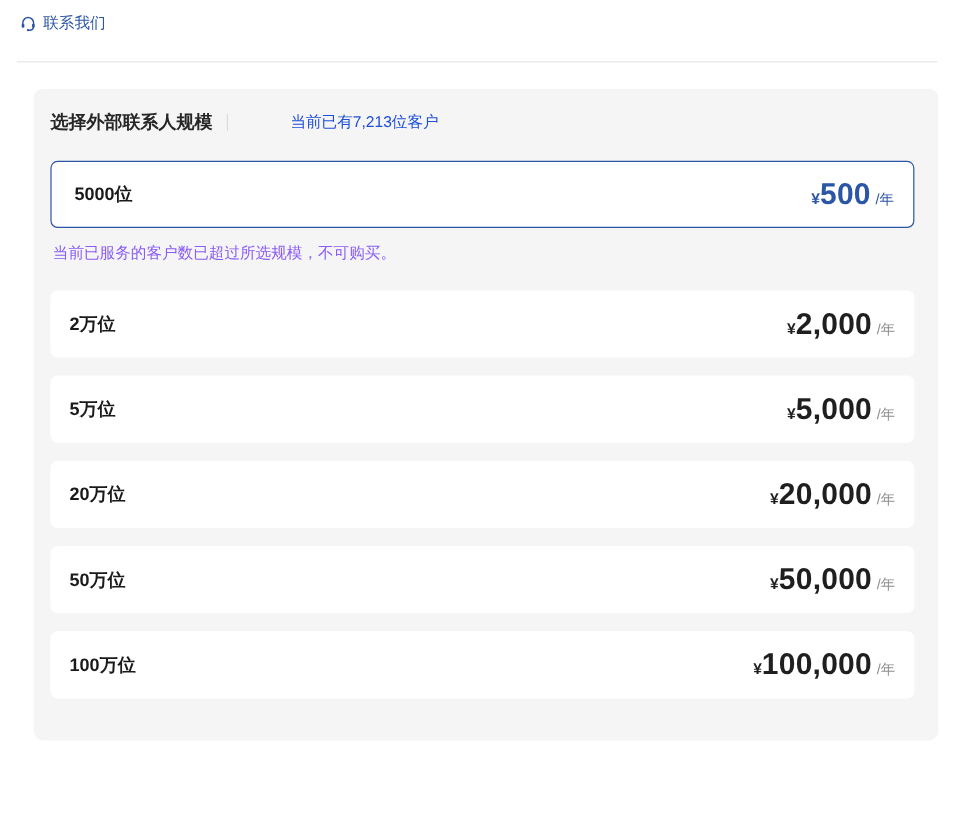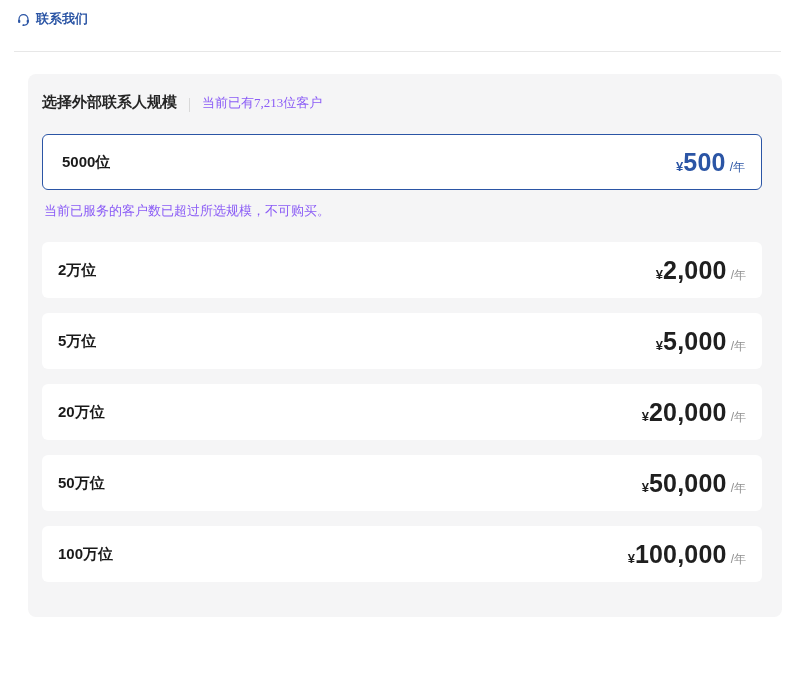--- a/index.html
+++ b/index.html
@@ -15,50 +15,48 @@
     padding: 10px 14px 0 16px;
   }
   .page-title {
     font-size: 16px; font-weight: 700; color: #252525;
     line-height: 20px;
   }
   .contact-link {
     display: flex; align-items: center; gap: 5px;
     font-size: 13px; color: #2b55a5; cursor: pointer;
     text-decoration: none;
-    font-weight: bold;
   }
   .contact-link svg { display: block; }
   .top-divider {
     border: none; border-top: 1px solid #e7e7e7;
     margin: 23px 14px 0 14px;
   }
   
   .card {
     margin: 22px 13px 0 28px;
     width: 754px;
     background: #f5f5f6;
     border-radius: 8px;
     padding: 18px 20px 20px 14px;
   }
   .card-header {
-    display: flex; align-items: flex-end;
+    display: flex; align-items: center;
     height: 20px;
     margin-bottom: 22px;
-    font-family: Liberation Serif, serif;
   }
   .card-header-title {
     font-size: 15px; font-weight: 700; color: #262626;
   }
   .card-header-sep {
     width: 1px; height: 14px; background: #d9d9d9;
     margin: 0 12px;
   }
   .card-header-sub {
-    font-size: 13px; color: #8b5cf6;
+    font-size: 13px; color: #1d4ed8; margin-left: 40px;
   }
   
   .option {
     height: 56px;
     background: #ffffff;
     border-radius: 6px;
     display: flex; align-items: center; justify-content: space-between;
     padding: 0 16px;
     margin-bottom: 15px;
     cursor: pointer;

